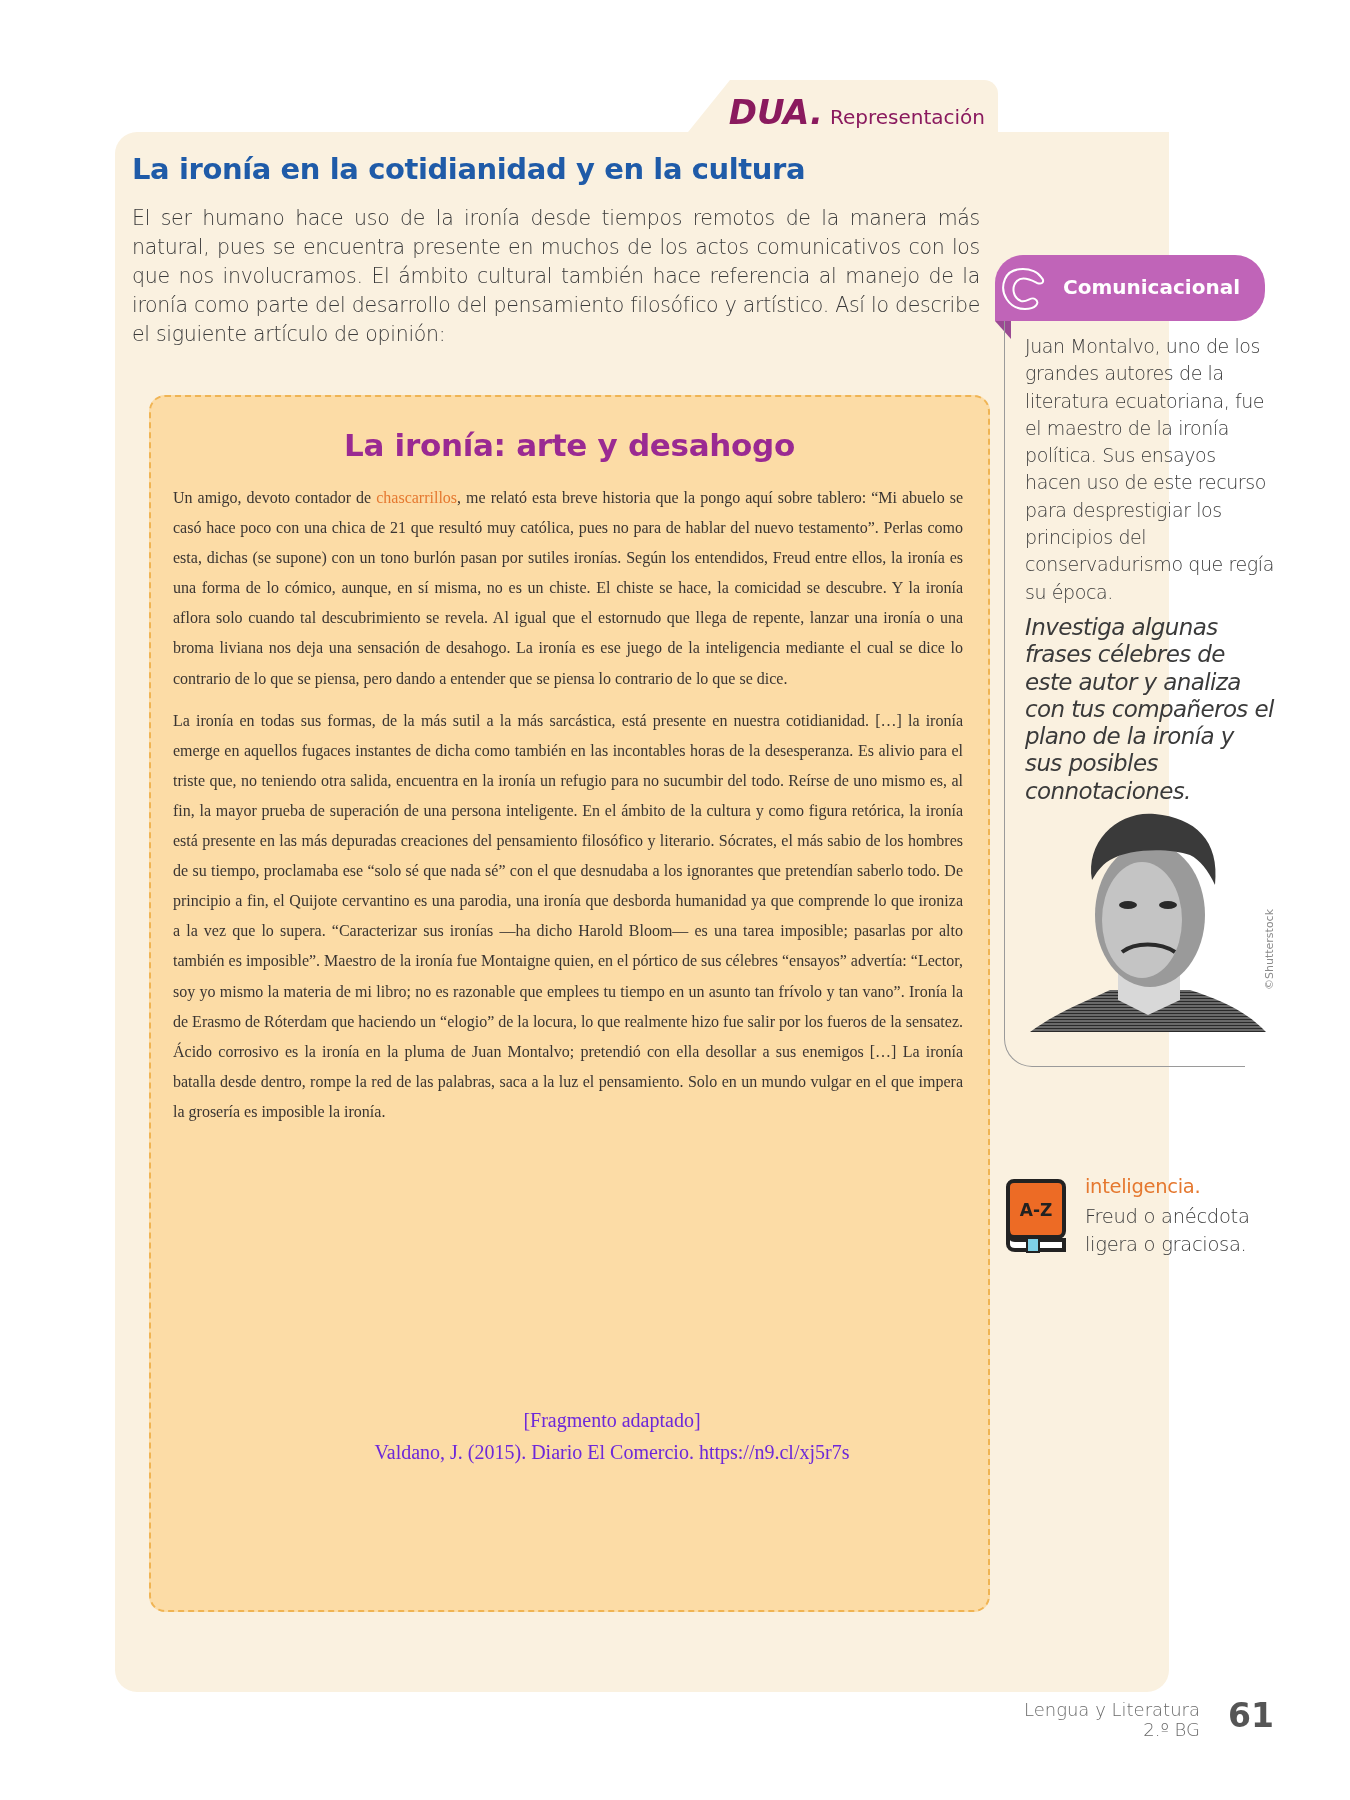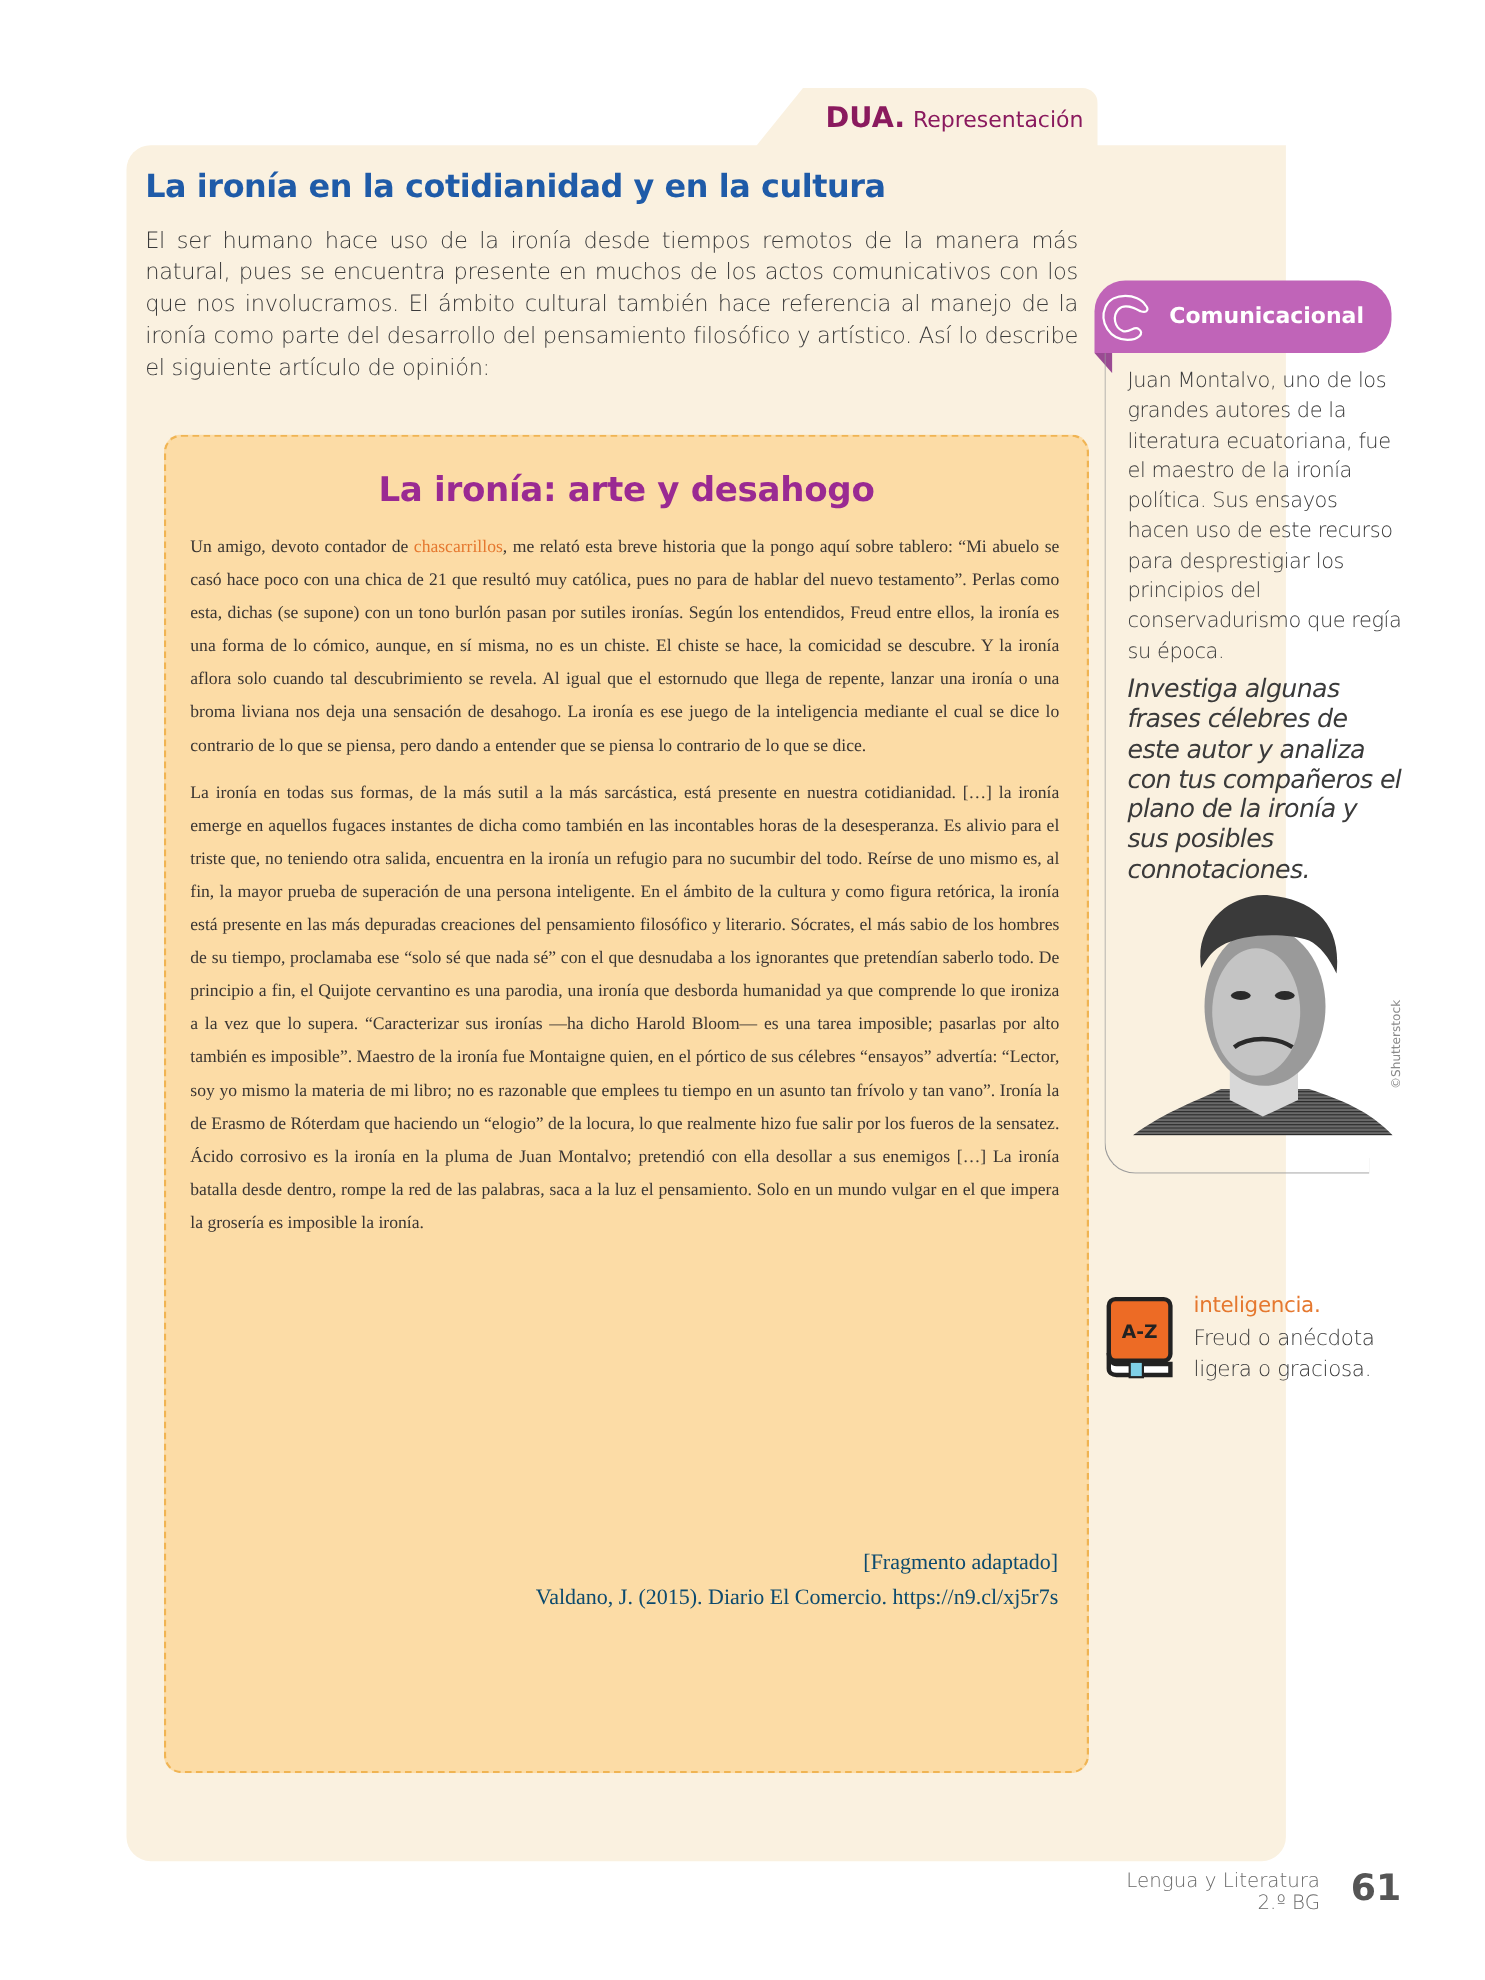--- a/index.html
+++ b/index.html
@@ -12,21 +12,21 @@
     clip-path: polygon(50px 0, 100% 0, 100% 100%, 0 100%);
   }
   .panel {
     position: absolute; left: 115px; top: 132px; width: 1054px; height: 1560px;
     background: #faf1e0; border-radius: 22px 0 22px 22px;
   }
   .dua {
     position: absolute; right: 13px; top: 12px; font-size: 22px; color: #8a1a5e;
     font-family: "DejaVu Sans", sans-serif; white-space: nowrap;
   }
-  .dua b { font-weight: bold; font-size: 26px; }
+  .dua b { font-weight: bold; font-size: 34px; font-style: italic; }
   .dua span { font-weight: normal; font-size: 20px; }
 
   .section-title {
     position: absolute; left: 17px; top: 20px; margin: 0;
     font-family: "DejaVu Sans", sans-serif; font-weight: bold; font-size: 29px; color: #1f5ba8;
     letter-spacing: -0.4px;
   }
   .intro {
     position: absolute; left: 17px; top: 72px; width: 848px; margin: 0;
     font-family: "DejaVu Sans", sans-serif; font-size: 20.5px; line-height: 29px; color: #3a3a3a;
@@ -45,22 +45,22 @@
     letter-spacing: -0.3px;
   }
   .article-body {
     position: absolute; left: 22px; top: 86px; width: 790px;
     font-family: "Liberation Serif", serif; font-size: 16px; line-height: 30.1px; color: #3a3532;
     text-align: justify;
   }
   .article-body p { margin: 0 0 12px 0; }
   .hl { color: #e5782f; }
   .credit {
-    position: absolute; right: 26px; width: 700px; text-align: right;
-    font-family: "Liberation Serif", serif; font-size: 20px; color: #0c4a6e;
+    position: absolute; right: 26px; width: 700px; text-align: center;
+    font-family: "Liberation Serif", serif; font-size: 20px; color: #6d28d9;
   }
   .credit.c1 { top: 1012px; }
   .credit.c2 { top: 1044px; }
 
   
   .comm-tab {
     position: absolute; left: 995px; top: 255px; width: 270px; height: 66px;
     background: #c064b8; border-radius: 28px 30px 30px 0;
   }
   .comm-tab .c-icon { position: absolute; left: 2px; top: 8px; width: 52px; height: 56px; }

